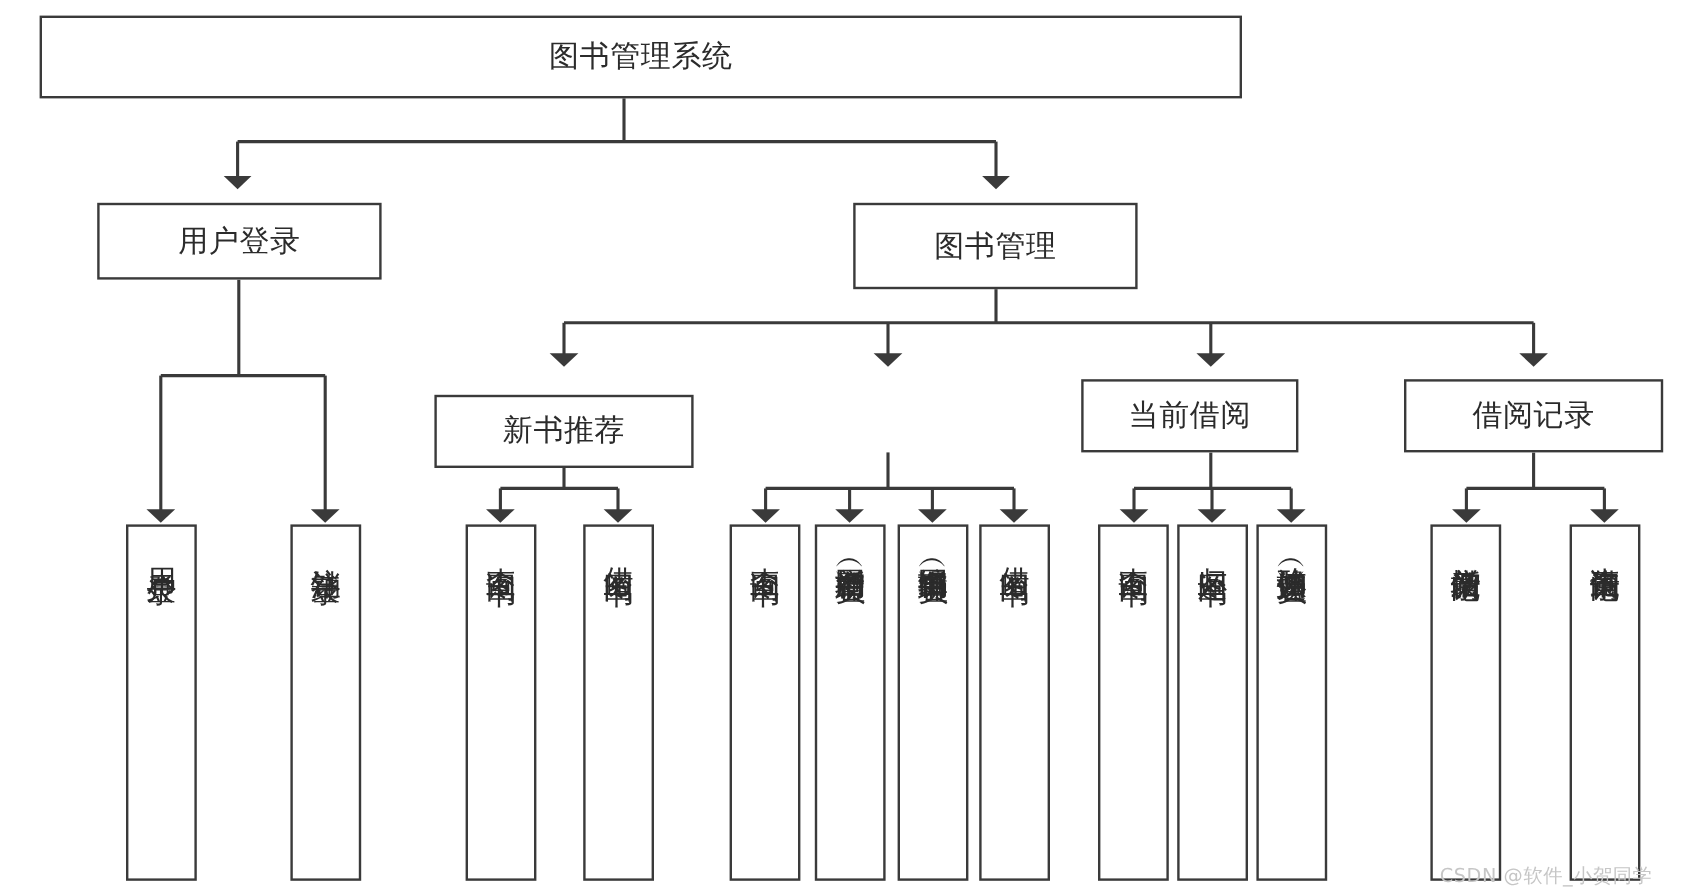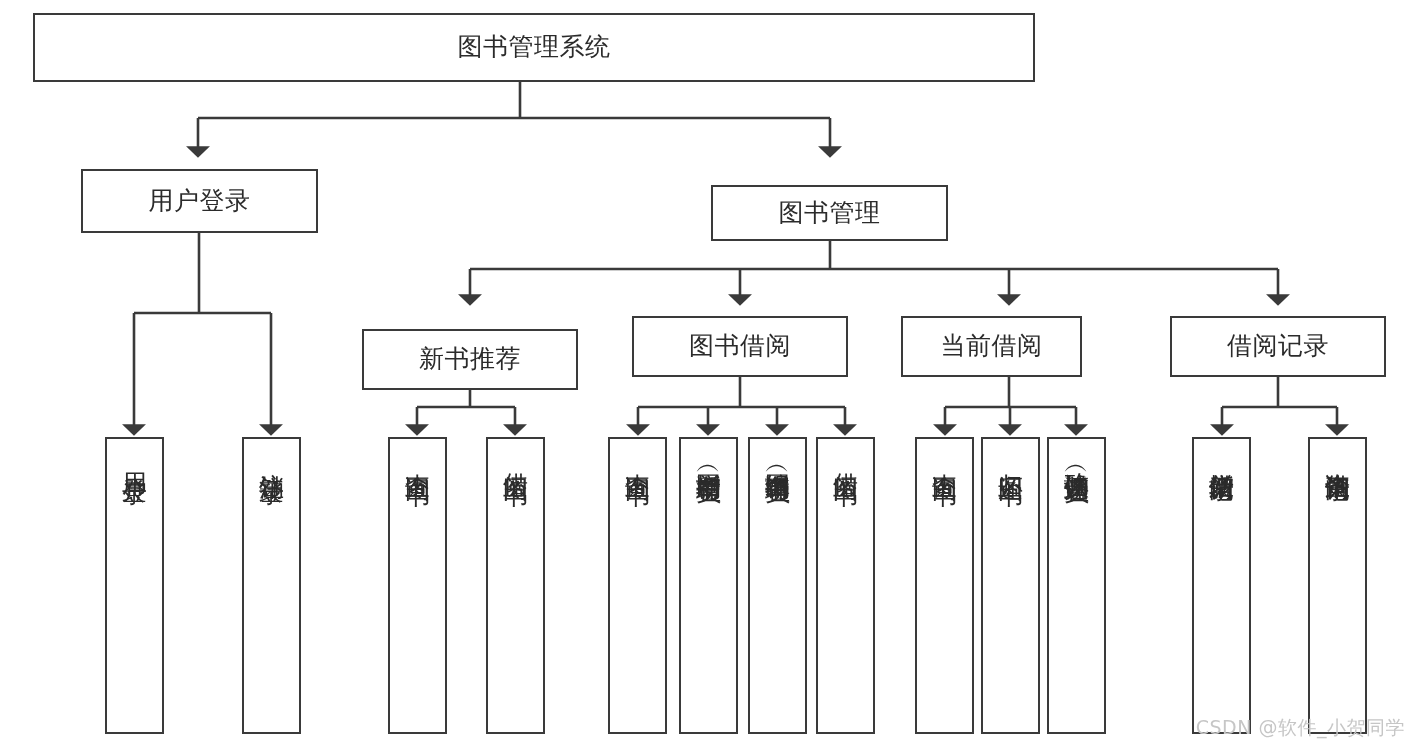--- a/index.html
+++ b/index.html
@@ -63,23 +63,23 @@
     font-size: 25px;
     line-height: 1;
     letter-spacing: 3px;
     white-space: nowrap;
   }
   .node.vert.tall-text .node-label {
     letter-spacing: 1px;
   }
   #watermark {
     position: absolute;
-    right: 0;
+    right: 28px;
     bottom: 6px;
-    font-size: 19px;
+    font-size: 16px;
     color: #c6c6c6;
     white-space: nowrap;
     letter-spacing: 0.5px;
   }
 </style>
 </head>
 <body>
 
 <div id="diagram-canvas">
 
@@ -133,30 +133,27 @@
     </g>
   </svg>
 
   <div class="node root horiz" style="left:20px; top:13px; width:1002px; height:69px;margin-left:13px;">
     <span class="node-label">图书管理系统</span>
   </div>
 
   <div class="node horiz" style="left:81px; top:169px; width:237px; height:64px;">
     <span class="node-label">用户登录</span>
   </div>
-  <div class="node horiz" style="left:711px; top:185px; width:237px; height:56px;">
+  <div class="node horiz" style="left:711px; top:169px; width:237px; height:72px;">
     <span class="node-label">图书管理</span>
   </div>
 
   <div class="node horiz" style="left:362px; top:316px; width:216px; height:61px;margin-top:13px;">
     <span class="node-label">新书推荐</span>
   </div>
-  <div class="node horiz" style="left:632px; top:316px; width:216px; height:61px;">
-    <span class="node-label">图书借阅</span>
-  </div>
   <div class="node horiz" style="left:901px; top:316px; width:181px; height:61px;">
     <span class="node-label">当前借阅</span>
   </div>
   <div class="node horiz" style="left:1170px; top:316px; width:216px; height:61px;">
     <span class="node-label">借阅记录</span>
   </div>
 
   <div class="node vert" style="left:105px; top:437px; width:59px; height:297px;">
     <span class="node-label">用户登录</span>
   </div>

